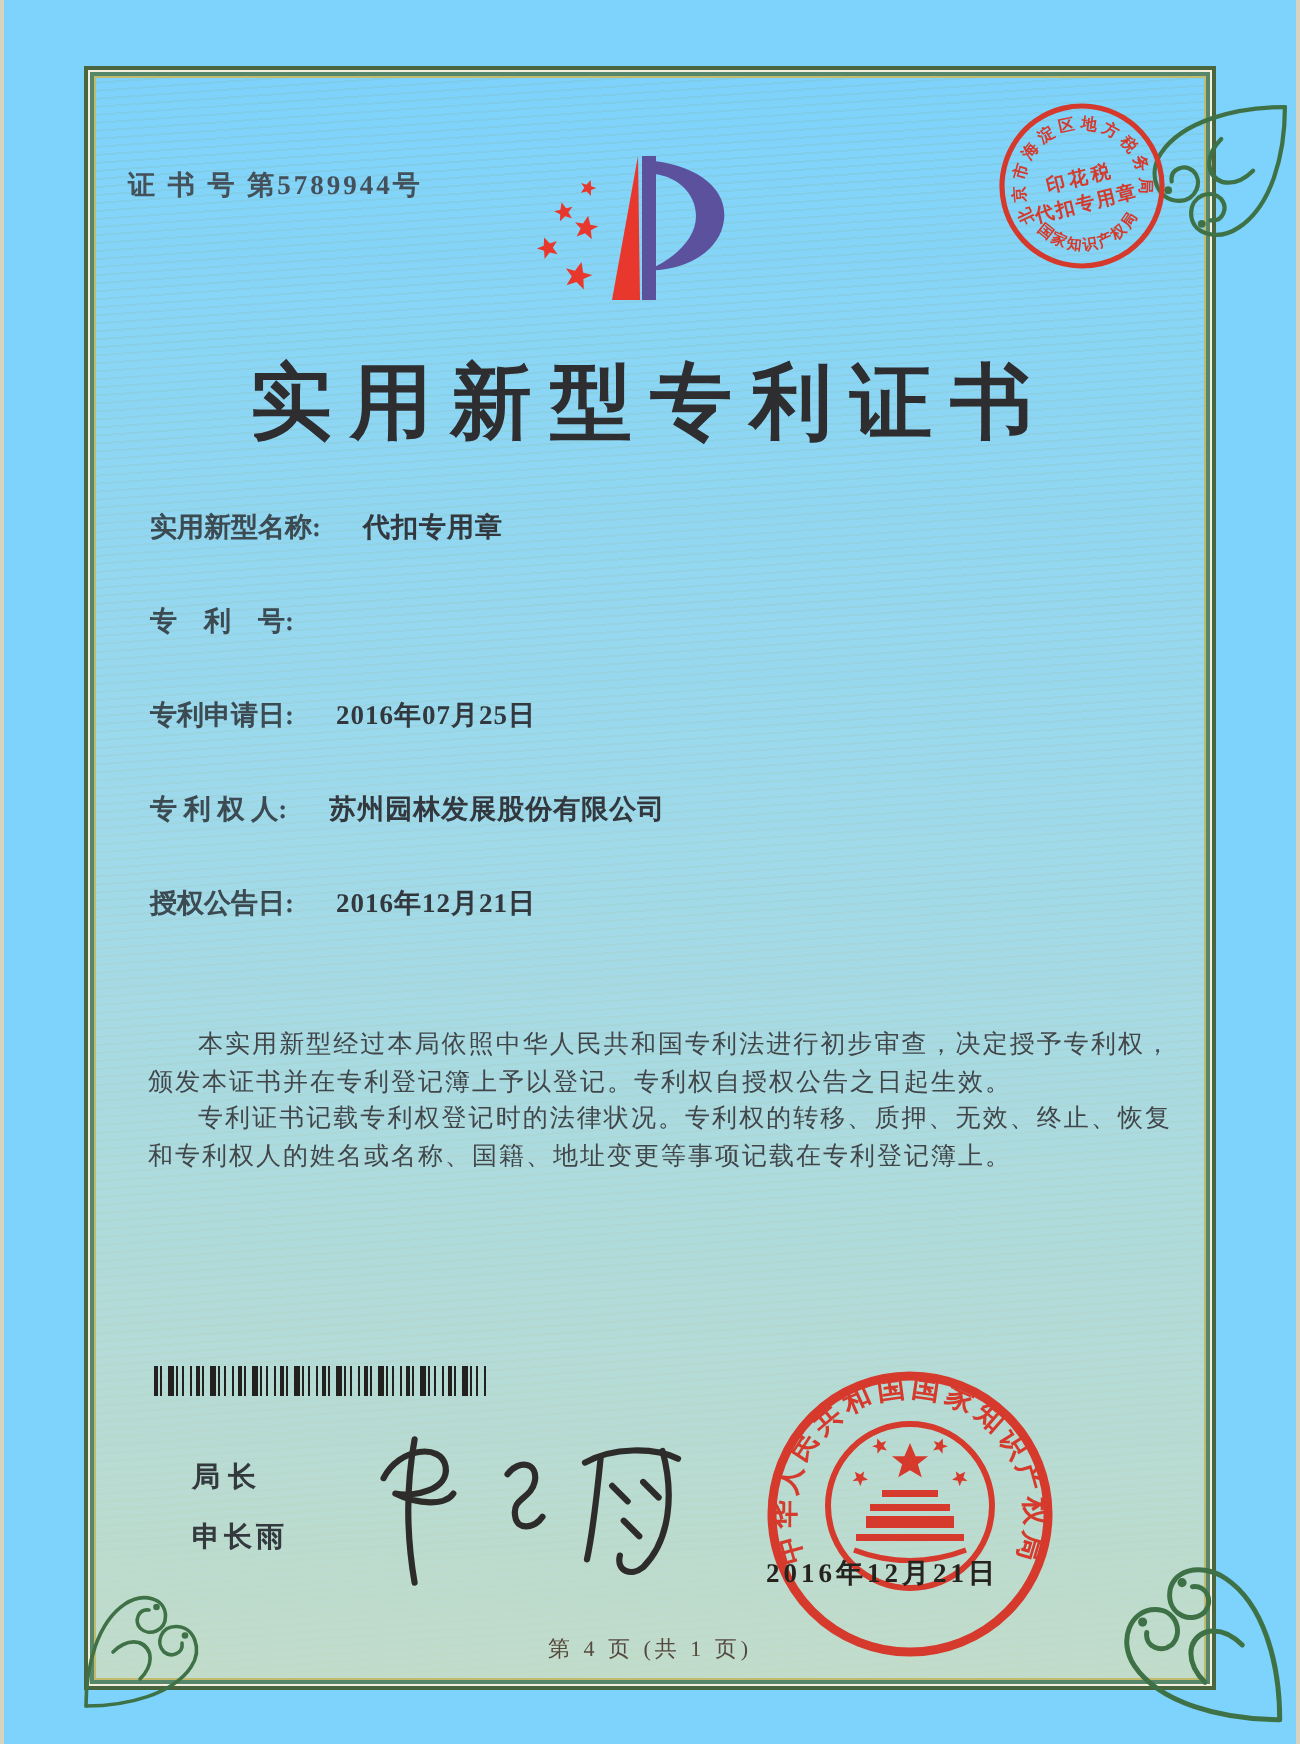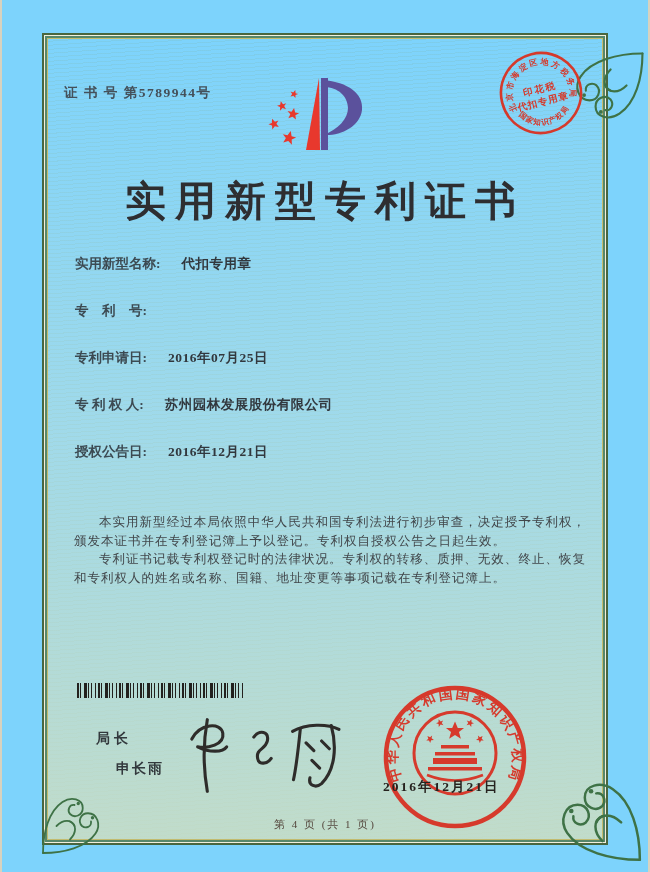--- a/index.html
+++ b/index.html
@@ -50,21 +50,21 @@
     position:absolute;left:75px;top:683px;width:166px;height:15px;
     background:repeating-linear-gradient(90deg,
       #23211e 0 2px, transparent 2px 3px,
       #23211e 3px 4px, transparent 4px 7px,
       #23211e 7px 10px, transparent 10px 11px,
       #23211e 11px 12px, transparent 12px 14px,
       #23211e 14px 15px, transparent 15px 18px,
       #23211e 18px 19px, transparent 19px 21px);
   }
   .director-title{position:absolute;left:94px;top:730px;font-size:14px;letter-spacing:4px;color:#33393d;font-weight:bold;}
-  .director-name{position:absolute;left:94px;top:760px;font-size:14px;letter-spacing:2px;color:#33393d;font-weight:bold;margin-left:20px;}
+  .director-name{position:absolute;left:94px;top:760px;font-size:14px;letter-spacing:2px;color:#33393d;font-weight:bold;}
   .signature{position:absolute;left:168px;top:710px;}
   .seal{position:absolute;left:368px;top:672px;}
   .seal-date{
     position:absolute;left:381px;top:778px;
     font-size:13.5px;color:#26231f;font-weight:bold;letter-spacing:2px;
   }
   .footer{
     position:absolute;left:40px;right:40px;top:817px;text-align:center;
     font-size:11px;color:#55483e;letter-spacing:2px;
   }

